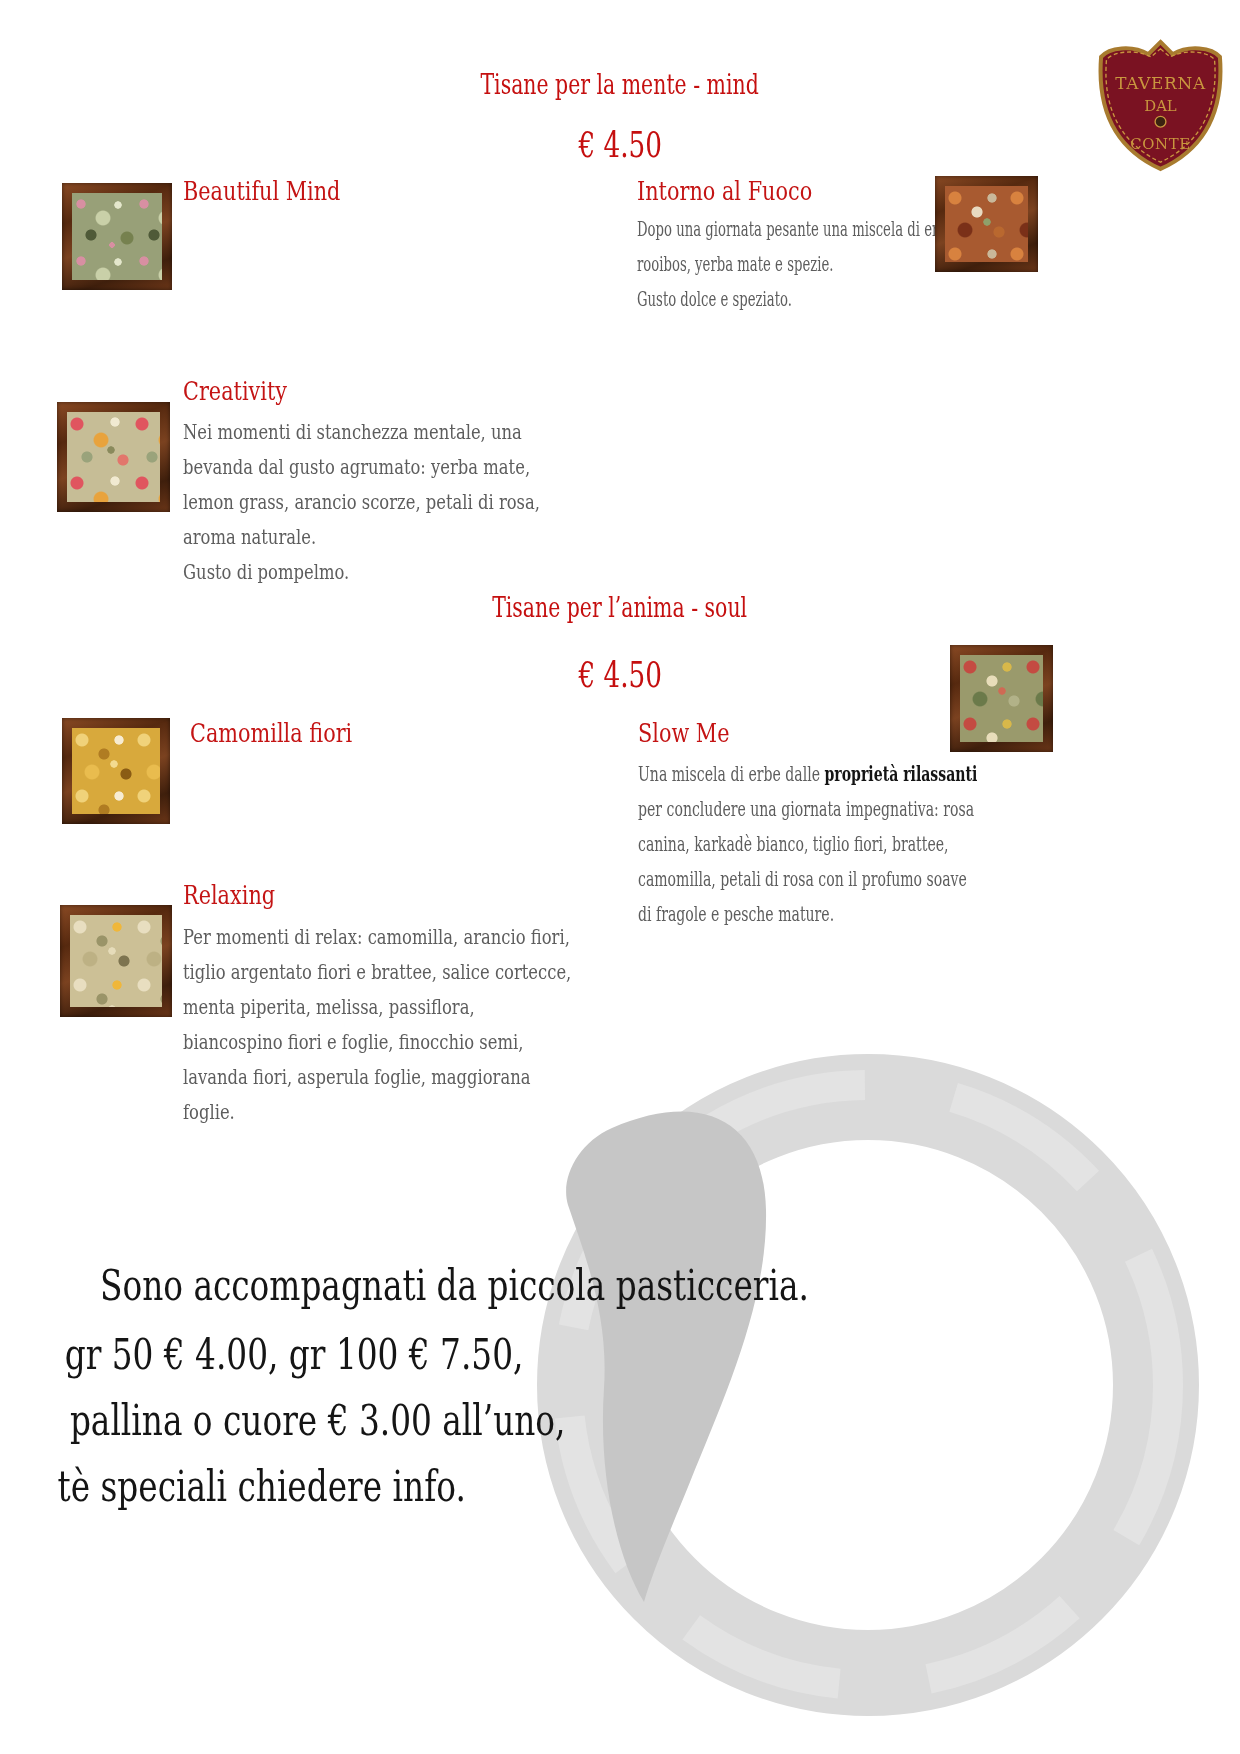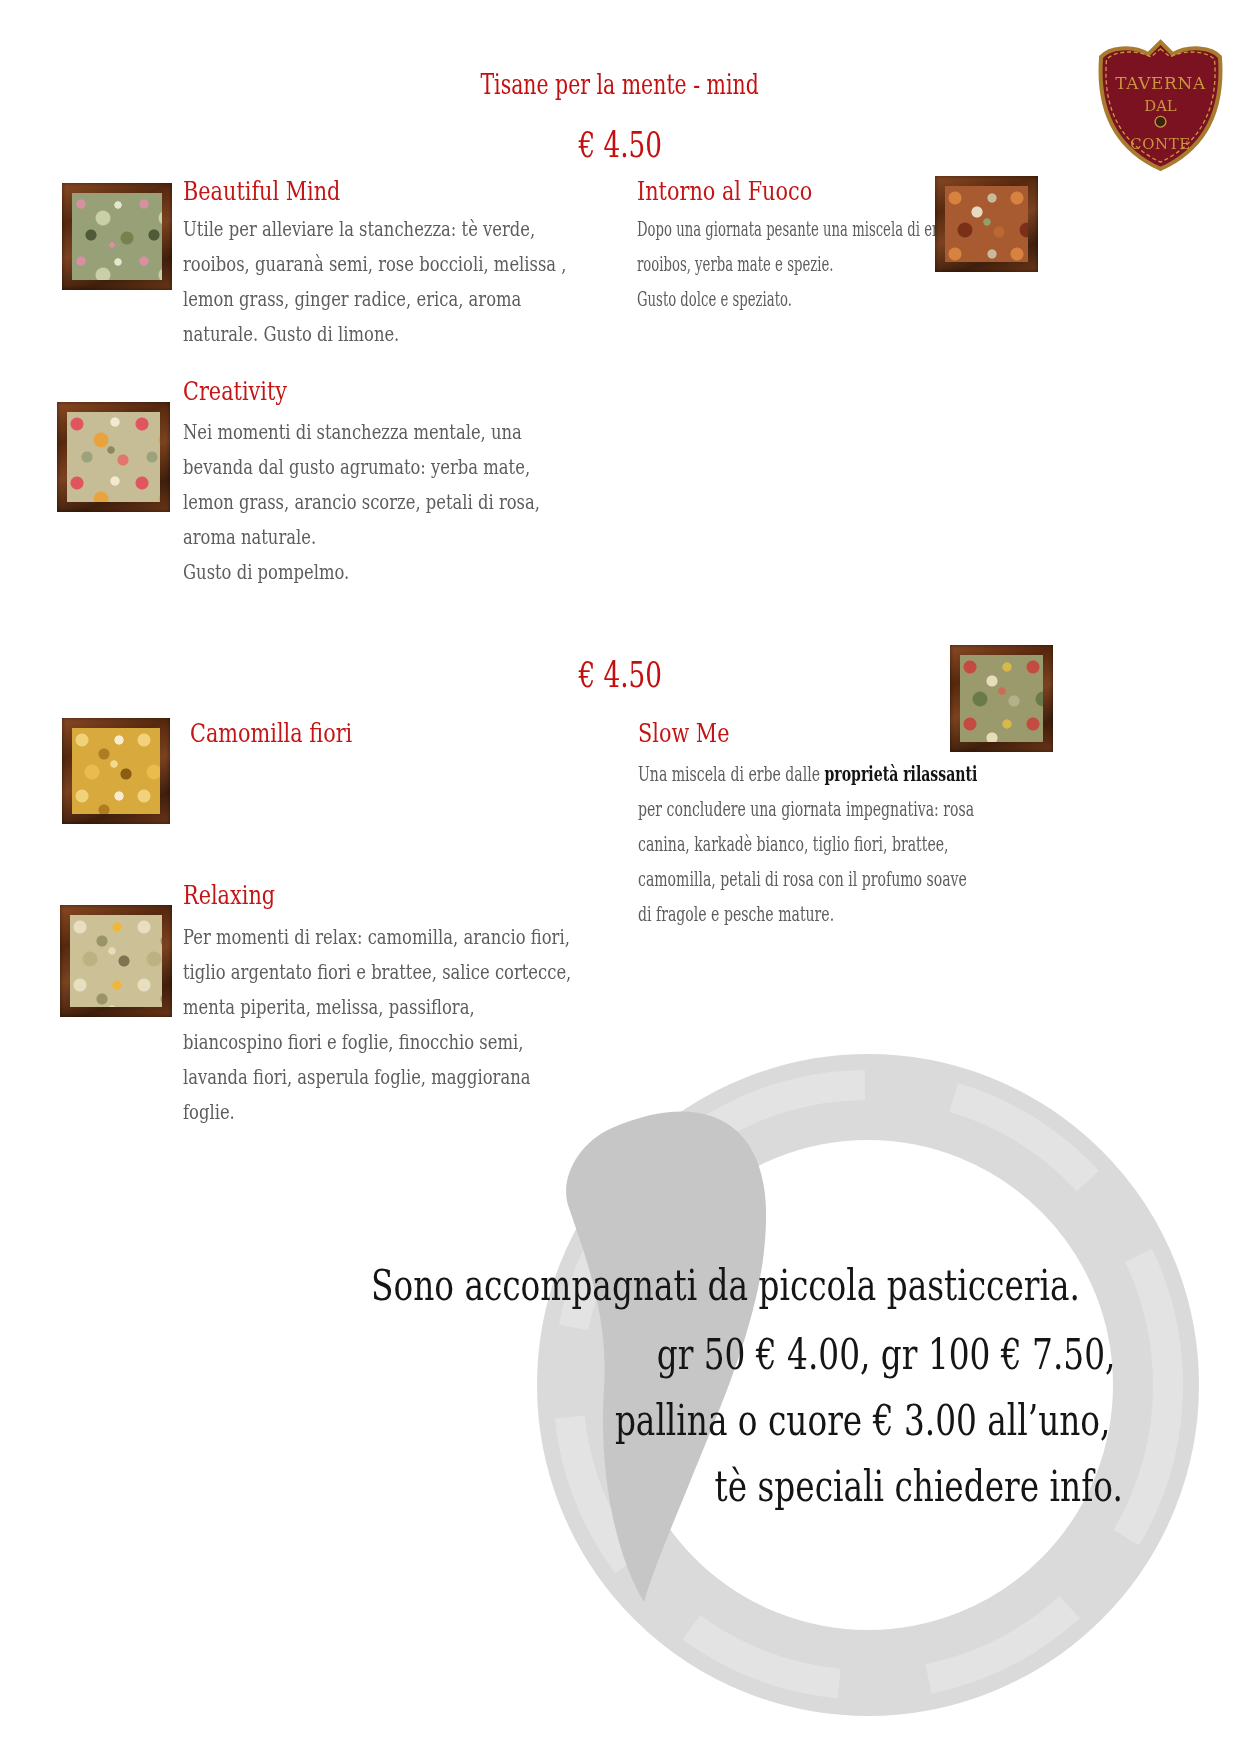--- a/index.html
+++ b/index.html
@@ -74,21 +74,21 @@
       radial-gradient(circle 7px at 10px 12px,#c44b42 85%,transparent 100%),
       radial-gradient(circle 6px at 32px 26px,#e8ddba 85%,transparent 100%),
       radial-gradient(circle 8px at 20px 44px,#6b7a4a 85%,transparent 100%),
       radial-gradient(circle 5px at 47px 12px,#d8b84a 85%,transparent 100%),
       radial-gradient(circle 6px at 54px 46px,#b2b288 85%,transparent 100%),
       radial-gradient(circle 4px at 42px 36px,#cf6a54 85%,transparent 100%);
     background-size:63px 57px; }
   
   .logo { position:absolute; left:1093px; top:38px; width:135px; height:135px; z-index:3; }
   
-  .footer { position:absolute; left:0; top:1253px; width:1180px; text-align:right;
+  .footer { position:absolute; left:0; top:1253px; width:1180px; text-align:left;
             color:#151515; font-size:42px; z-index:2; }
   .footer .fline { height:66px; line-height:66px; }
   .footer .fline .sq { display:inline-block; transform:scaleX(.78); transform-origin:50% 50%; white-space:nowrap; }
   .footer .gap { margin-top:3px; }
 </style>
 </head>
 <body>
 
 <div class="page">
 
@@ -120,26 +120,20 @@
   <div class="center-line price" style="top:127px">
     <span class="sq">€ 4.50</span>
   </div>
 
   <div class="tea-photo ph-bm" style="left:62px; top:183px; width:110px; height:107px">
     <div class="inner"></div>
   </div>
   <div class="item-title" style="left:183px; top:176px">
     <span class="sq">Beautiful  Mind</span>
   </div>
-  <div class="desc" style="left:183px; top:212px">
-    <span class="sq sx78">Utile per alleviare la stanchezza: tè verde,
-rooibos, guaranà semi, rose boccioli, melissa ,
-lemon grass, ginger radice, erica, aroma
-naturale. Gusto di limone.</span>
-  </div>
 
   <div class="item-title" style="left:637px; top:176px">
     <span class="sq">Intorno al Fuoco</span>
   </div>
   <div class="desc" style="left:637px; top:212px">
     <span class="sq sx63">Dopo una giornata pesante una miscela di erbe con
 rooibos, yerba mate e spezie.
 Gusto dolce e speziato.</span>
   </div>
   <div class="tea-photo ph-fu" style="left:935px; top:176px; width:103px; height:96px">
@@ -153,20 +147,23 @@
     <div class="inner"></div>
   </div>
   <div class="desc" style="left:183px; top:415px">
     <span class="sq sx78">Nei momenti di stanchezza mentale, una
 bevanda dal gusto agrumato: yerba mate,
 lemon grass, arancio scorze, petali di rosa,
 aroma naturale.
 Gusto di pompelmo.</span>
   </div>
 
+  <div class="center-line heading" style="top:590px">
+    <span class="sq">Tisane per l’anima - soul</span>
+  </div>
   <div class="center-line price" style="top:657px">
     <span class="sq">€ 4.50</span>
   </div>
 
   <div class="tea-photo ph-ca" style="left:62px; top:718px; width:108px; height:106px">
     <div class="inner"></div>
   </div>
   <div class="item-title" style="left:190px; top:718px">
     <span class="sq">Camomilla fiori</span>
   </div>

